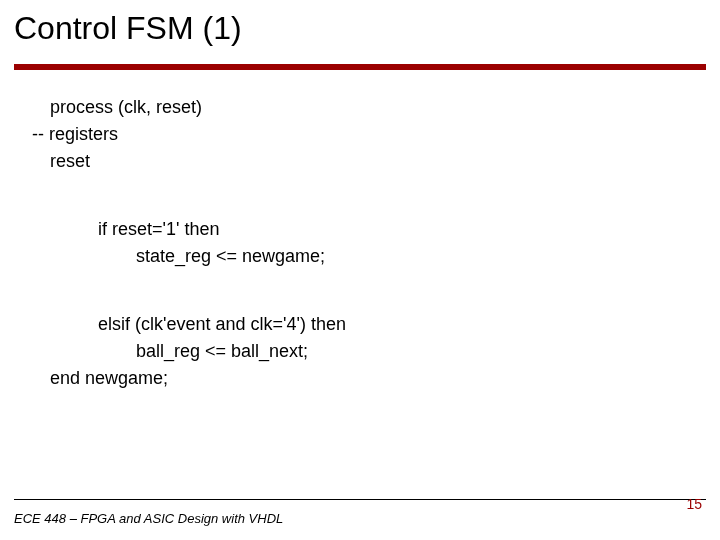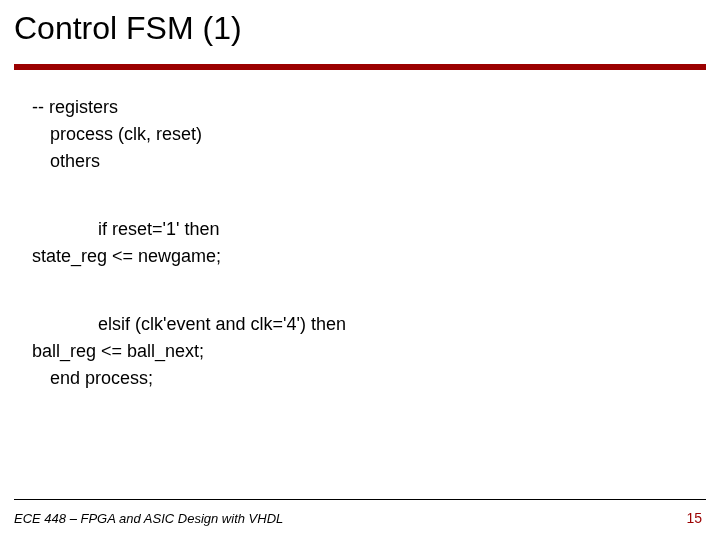--- a/index.html
+++ b/index.html
@@ -4,39 +4,39 @@
 <style>
   * { margin: 0; padding: 0; box-sizing: border-box; }
   html, body { width: 720px; height: 540px; background: #fff; font-family: Arial, Helvetica, sans-serif; }
   .slide { position: relative; width: 720px; height: 540px; padding-left: 20px; }
   .title { position: absolute; top: 10px; left: 14px; font-size: 32px; font-weight: 400; color: #000; }
   .rule { position: absolute; top: 64px; left: 14px; width: 692px; height: 6px; background: #9b0000; }
   .code-block { position: absolute; top: 94px; left: 32px; font-size: 18px; color: #000; line-height: 1.5; }
   .code-line { white-space: pre; }
   .i1 { margin-left: 18px; }
   .i3 { margin-left: 66px; margin-top: 41px; }
-  .i4 { }
+  .i4 { margin-left: 104px; }
   .footer-rule { position: absolute; bottom: 40px; left: 14px; width: 692px; height: 1px; background: #000; }
   .footer-left { position: absolute; bottom: 14px; left: 14px; font-size: 13px; font-style: italic; color: #000; margin-top: 36px; }
-  .footer-right { position: absolute; bottom: 14px; right: 18px; font-size: 14px; color: #9b0000; }
+  .footer-right { position: absolute; bottom: 28px; right: 18px; font-size: 14px; color: #9b0000; }
 </style>
 </head>
 <body>
 
 <div class="slide">
   <div class="title">Control FSM (1)</div>
   <div class="rule"></div>
 
   <div class="code-block">
+    <div class="code-line i1">process (clk, reset)</div>
     <div class="code-line">-- registers</div>
-    <div class="code-line i1">process (clk, reset)</div>
-    <div class="code-line i1">others</div>
+    <div class="code-line i1">reset</div>
     <div class="code-line i3">if reset='1' then</div>
     <div class="code-line i4">state_reg &lt;= newgame;</div>
     <div class="code-line i3">elsif (clk'event and clk='4') then</div>
     <div class="code-line i4">ball_reg &lt;= ball_next;</div>
-    <div class="code-line i1">end process;</div>
+    <div class="code-line i1">end newgame;</div>
   </div>
 
   <div class="footer-rule"></div>
   <div class="footer-left">ECE 448 – FPGA and ASIC Design with VHDL</div>
   <div class="footer-right">15</div>
 </div>
 
 </body></html>

